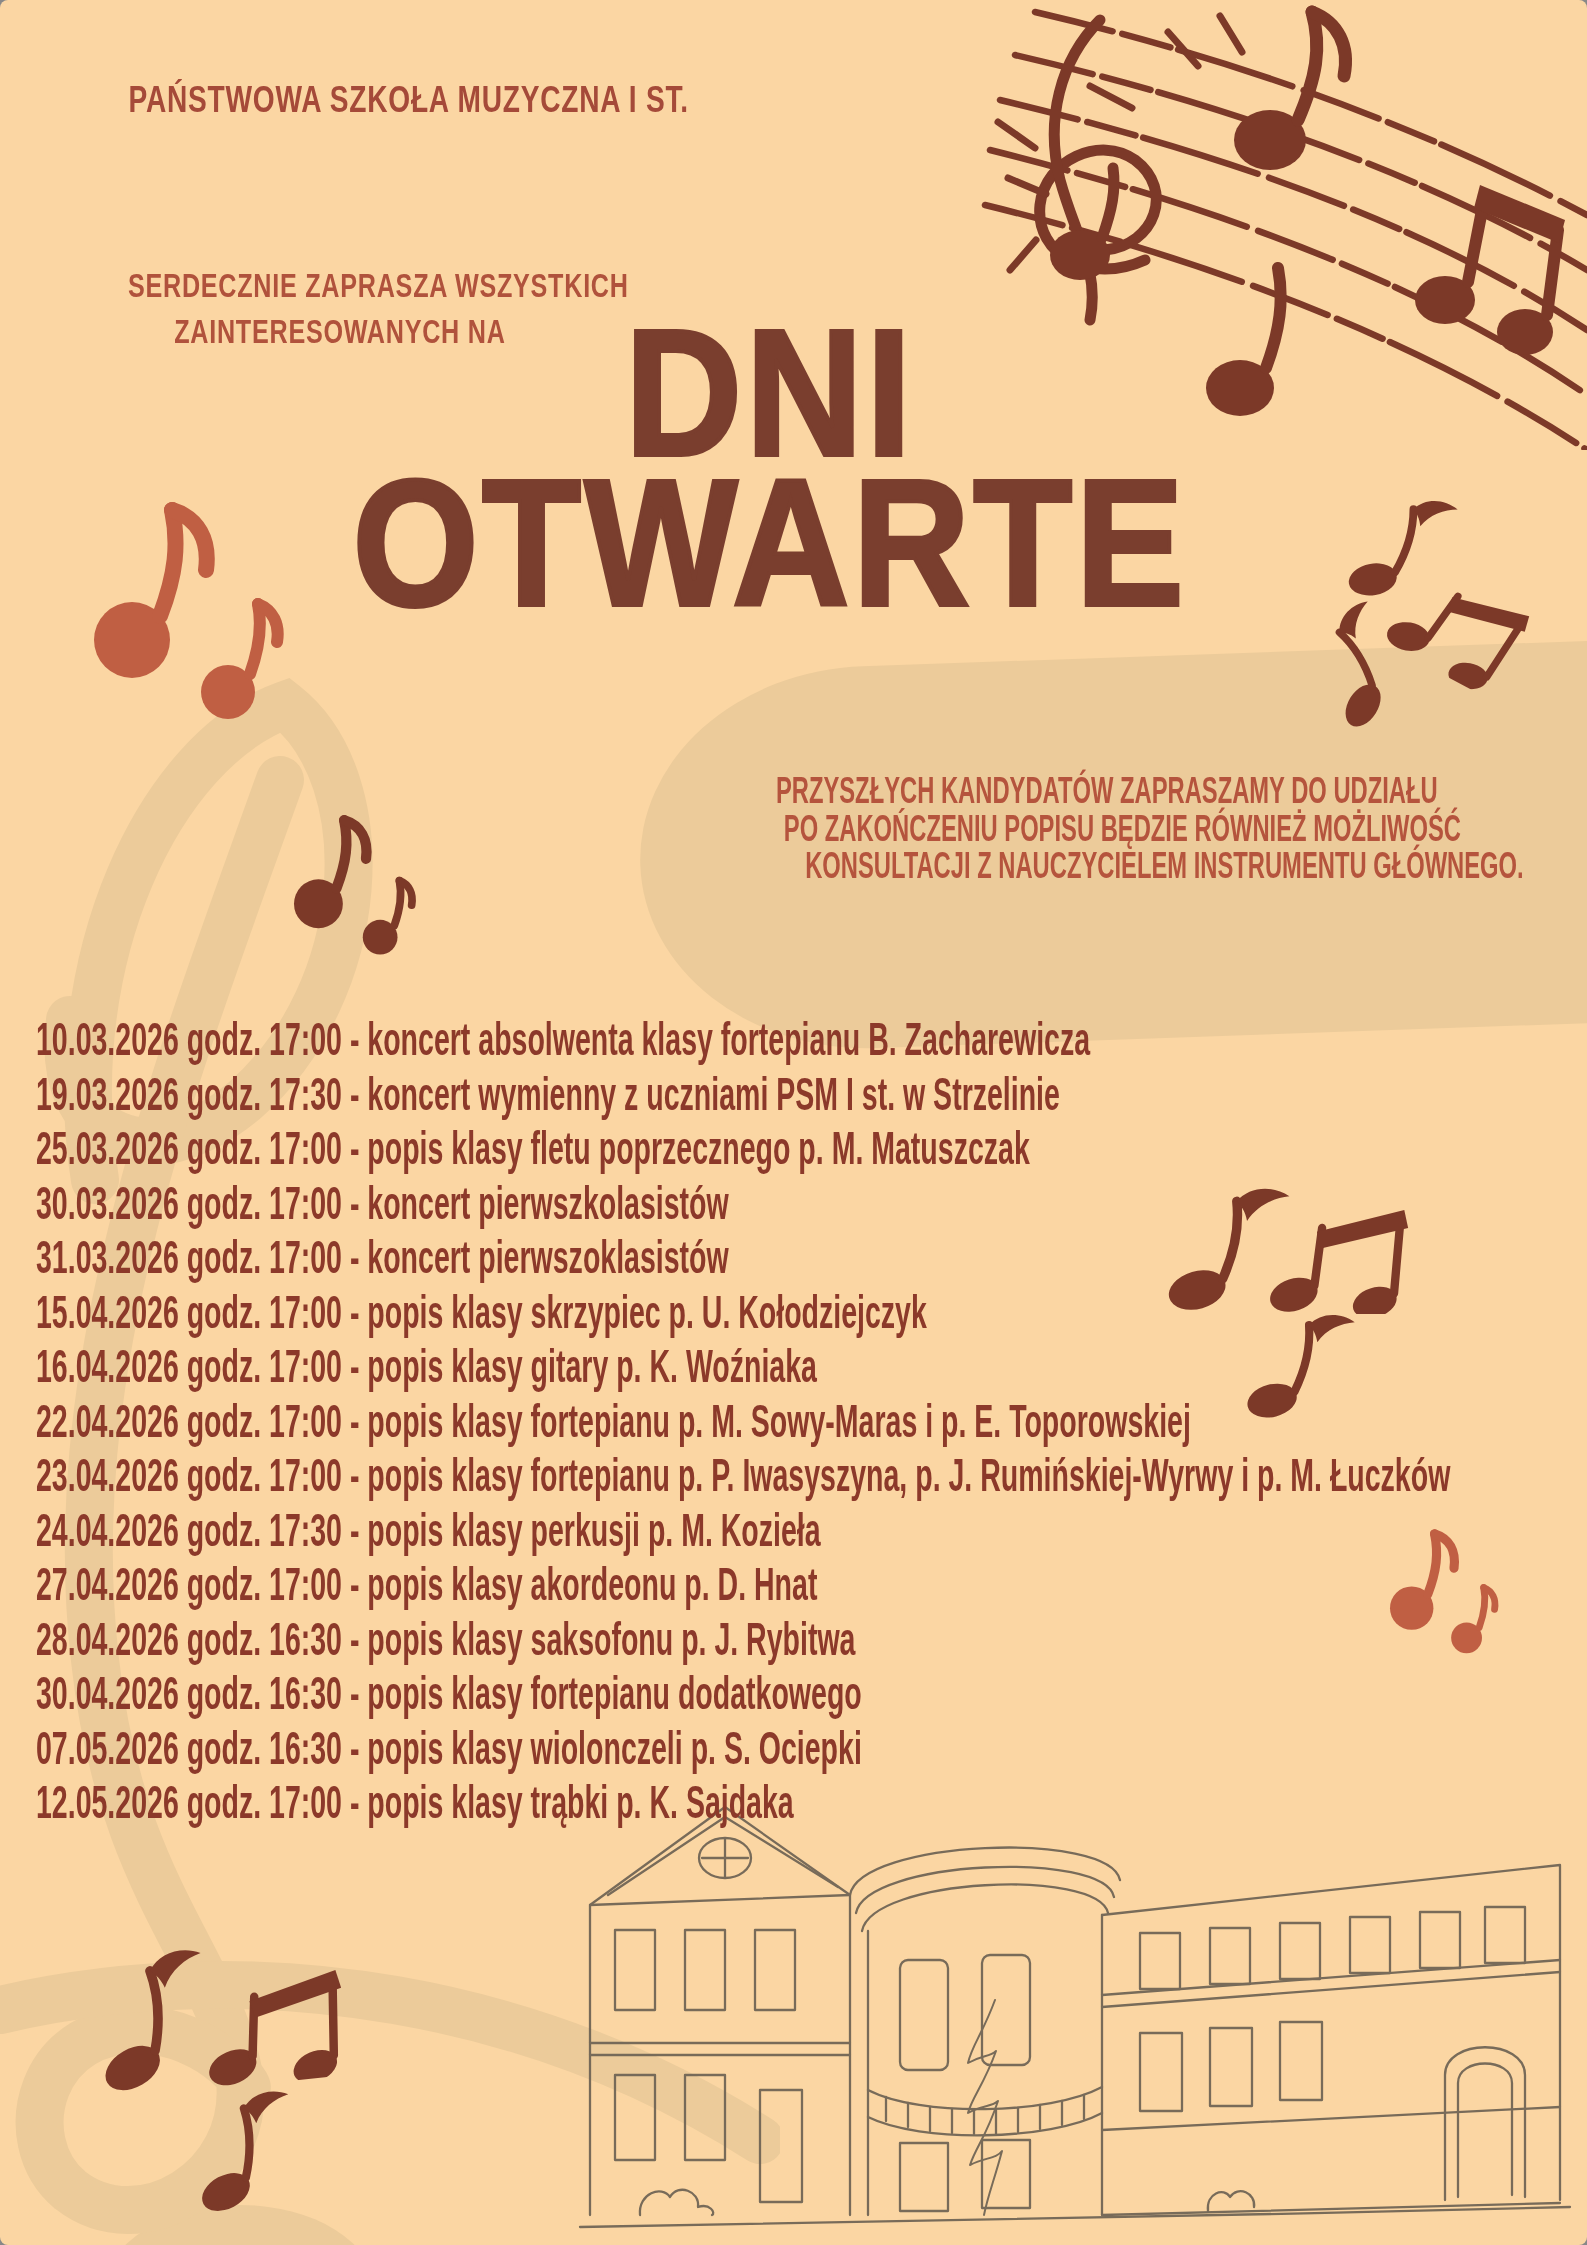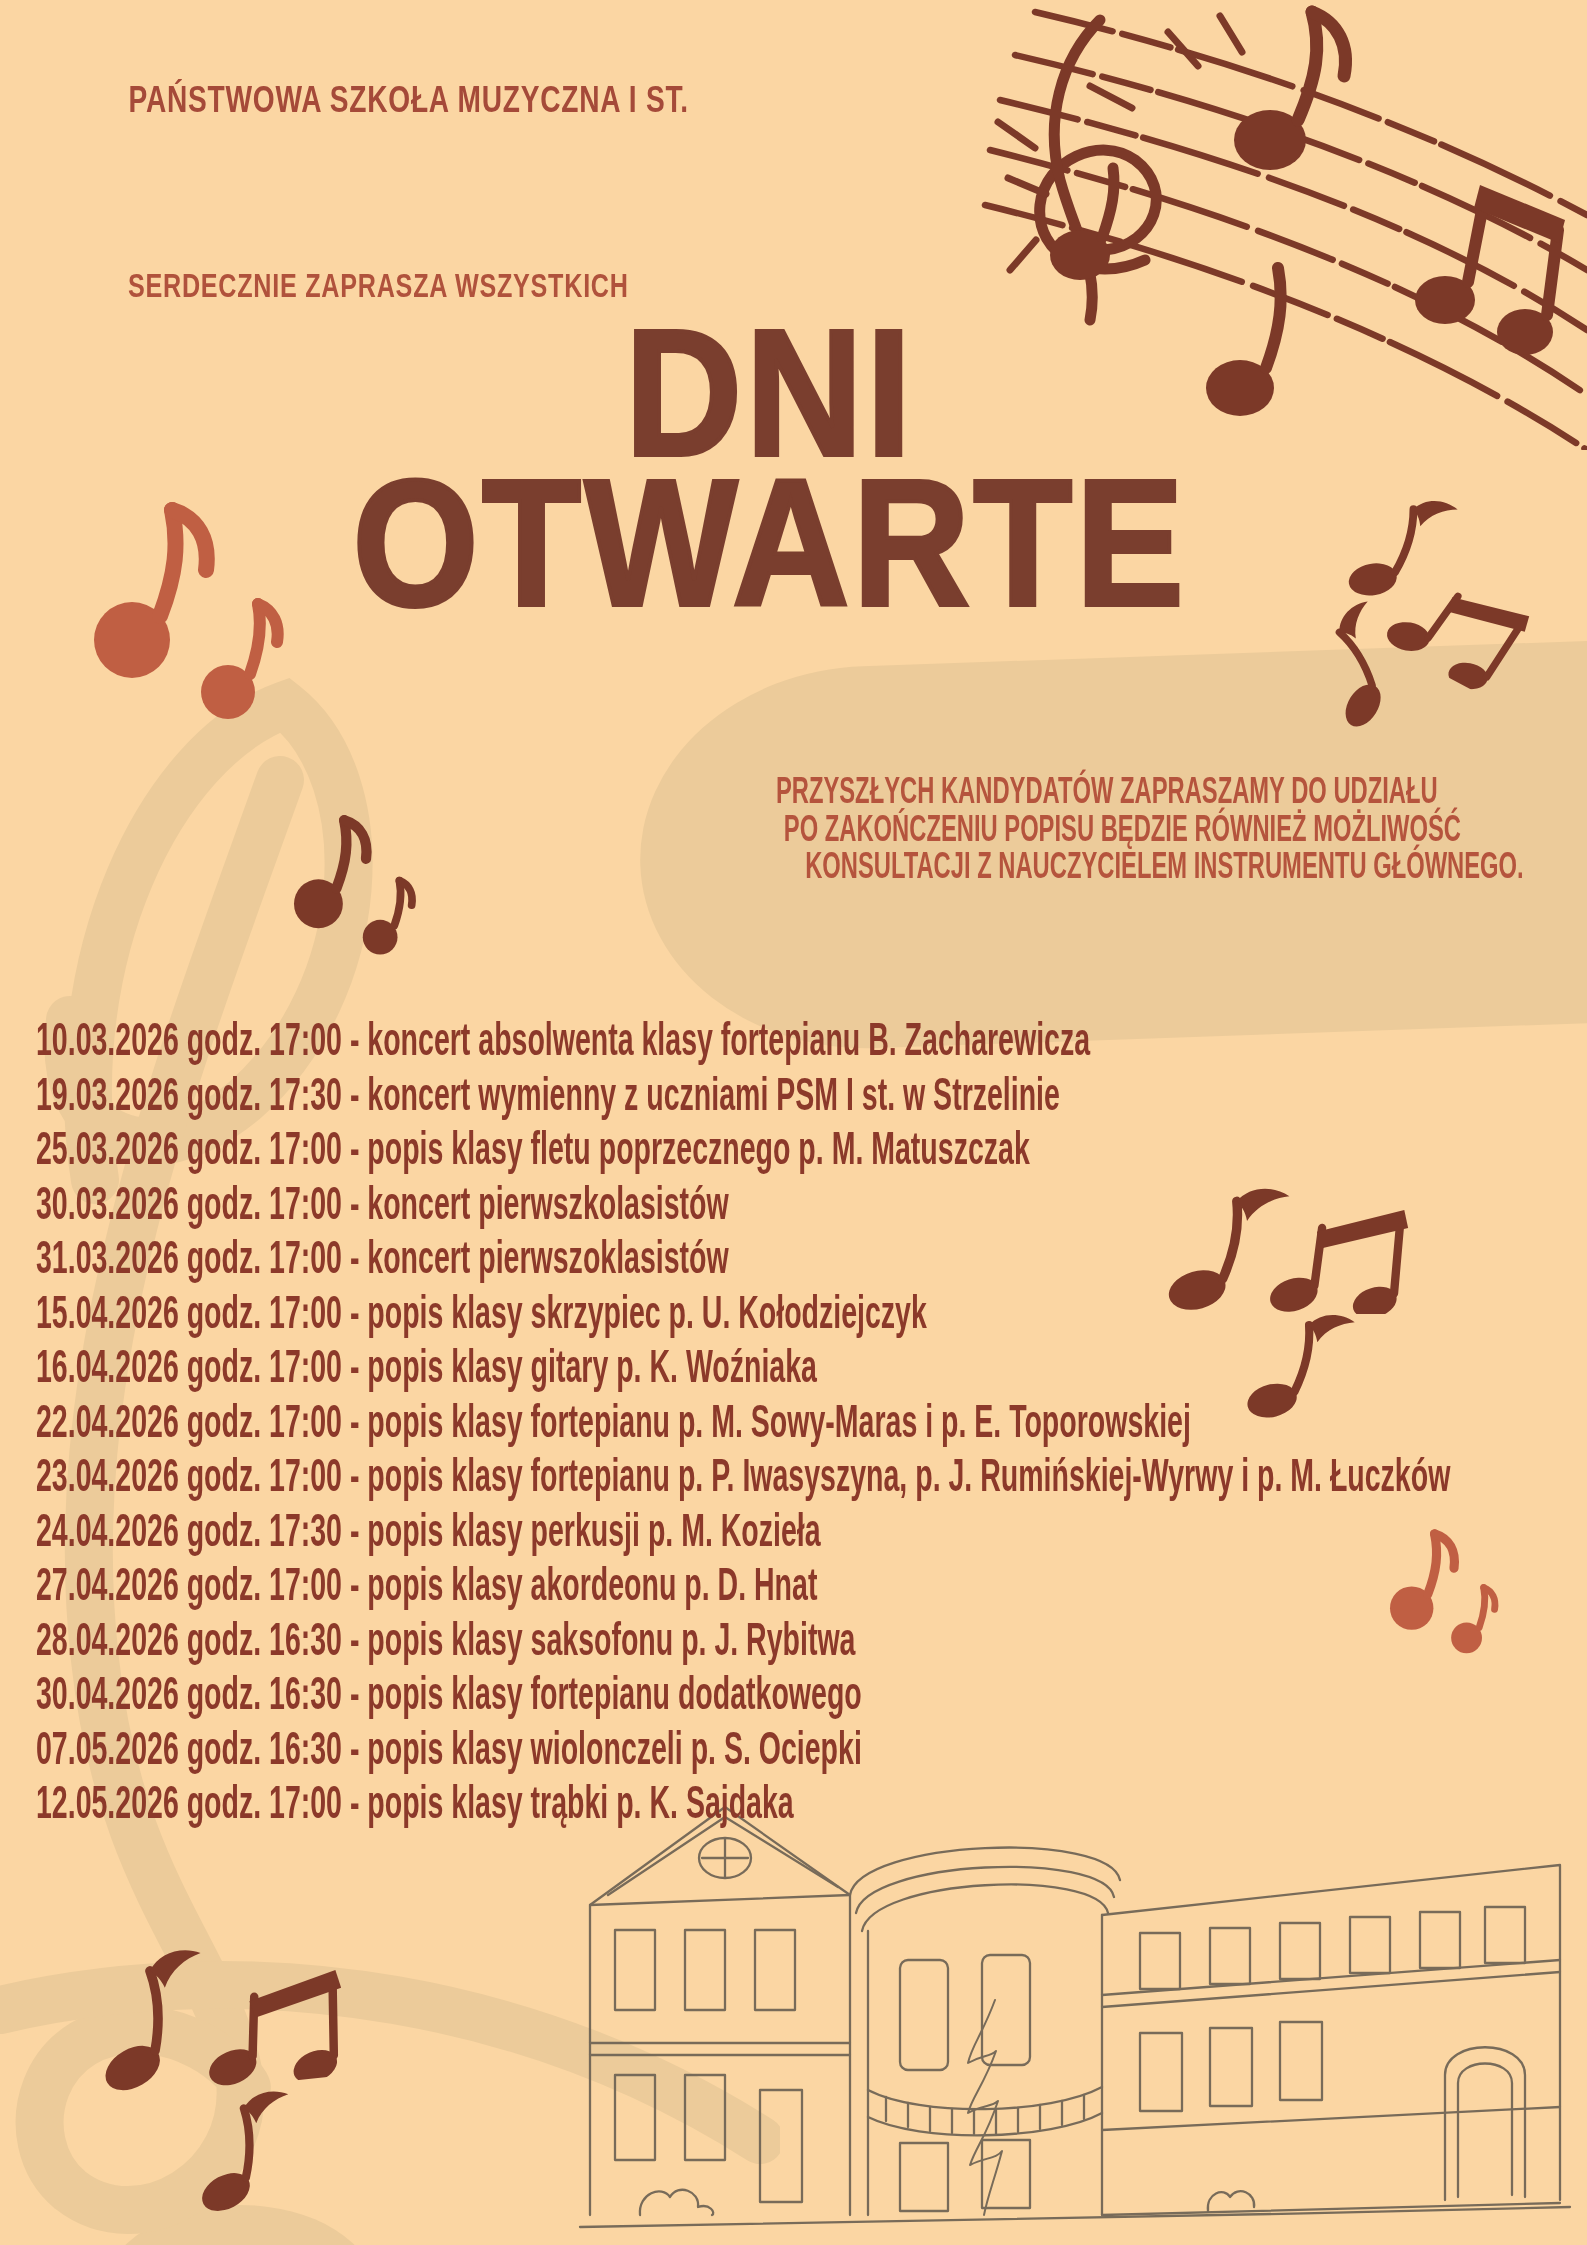--- a/index.html
+++ b/index.html
@@ -3,20 +3,21 @@
 <meta charset="utf-8">
 <style>
   html,body{margin:0;padding:0;background:#888;}
   #canvas{
     position:relative;
     width:1587px;height:2245px;
     margin:0 auto;
     overflow:hidden;
     background:var(--c-bg,#fbd6a3);
     font-family:"Liberation Sans",sans-serif;
+    border-radius:8px;
   }
   
   .deco{position:absolute;z-index:1;}
   .txt{position:absolute;z-index:3;}
   
   #info-blob{
     left:640px;top:656px;width:1040px;height:382px;
     background:var(--c-beige,#ecc998);
     border-radius:240px 0 0 240px / 200px 0 0 200px;
     transform:rotate(-2deg);
@@ -265,20 +266,21 @@
       <path d="M60,482 C300,476 700,472 1050,462"></path>
     </g>
   </svg>
 
   <div id="school-name" class="txt">
     <div><span class="cond">PAŃSTWOWA SZKOŁA MUZYCZNA I ST.</span></div>
   </div>
 
   <div id="invitation" class="txt">
     <div><span class="cond">SERDECZNIE ZAPRASZA WSZYSTKICH</span></div>
+    <div><span class="cond">ZAINTERESOWANYCH NA</span></div>
   </div>
 
   <div id="poster-title" class="txt">
     <div><span class="cond">DNI</span></div>
     <div><span class="cond">OTWARTE</span></div>
   </div>
 
   <div id="info-paragraph" class="txt">
     <div><span class="cond">PRZYSZŁYCH KANDYDATÓW ZAPRASZAMY DO UDZIAŁU</span></div>
     <div><span class="cond">PO ZAKOŃCZENIU POPISU BĘDZIE RÓWNIEŻ MOŻLIWOŚĆ</span></div>

